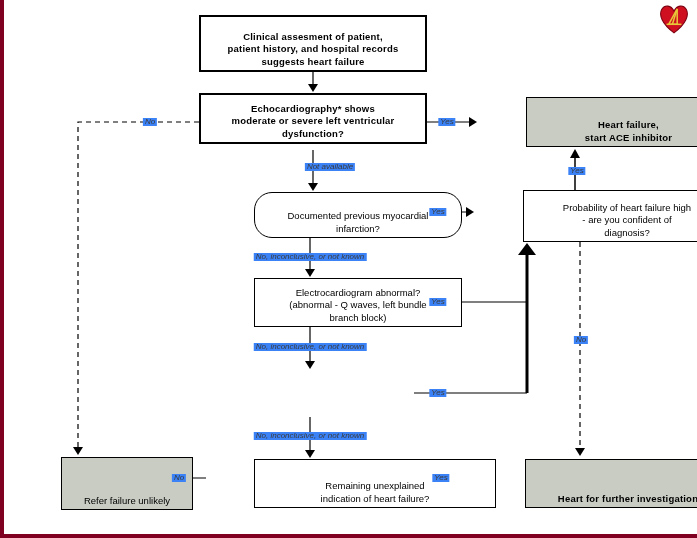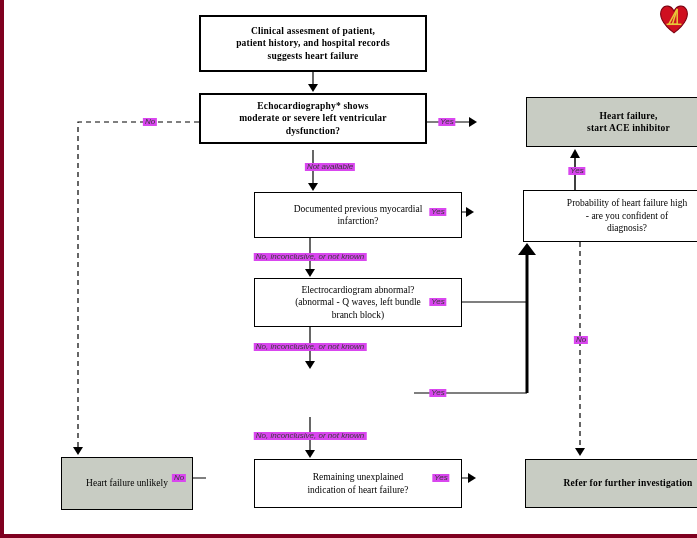--- a/index.html
+++ b/index.html
@@ -5,30 +5,30 @@
   html,body{margin:0;padding:0;background:#fff;}
   .stage{
     position:relative;width:697px;height:538px;background:#ffffff;overflow:hidden;
     font-family:"Liberation Sans", sans-serif;
   }
   .edge-left{position:absolute;left:0;top:0;width:4px;height:538px;background:#7f0020;}
   .edge-bottom{position:absolute;left:0;bottom:0;width:697px;height:4px;background:#7f0020;}
   .connectors{position:absolute;left:0;top:0;width:697px;height:538px;}
   .node{
     position:absolute;box-sizing:border-box;border:2px solid #000;background:#fff;
-    display:flex;align-items:center;justify-content:center;text-align:center;
-    font-size:9.5px;line-height:1.3;color:#000;padding:2px 12px;font-family:Liberation Serif, serif;
+    display:flex;align-items:flex-end;justify-content:center;text-align:center;
+    font-size:9.5px;line-height:1.3;color:#000;padding:2px 12px;
   }
   .node span{white-space:pre-line;}
   .node.thin{border-width:1.5px;margin-left:48px;}
   .node.bold{font-weight:bold;letter-spacing:.2px;}
   .node.gray{background:#c8ccc3;}
   .lbl{
     position:absolute;transform:translate(-50%,-50%);
-    font-size:8px;font-style:italic;color:#3a3a3a;background:#d946ef;
+    font-size:8px;font-style:italic;color:#3a3a3a;background:#3b82f6;
     padding:0 2px;white-space:nowrap;line-height:1;
   }
   .heart{position:absolute;left:657px;top:2px;width:34px;height:34px;}
 </style>
 </head>
 <body>
 
 <div class="stage">
 
   <div class="edge-left"></div>
@@ -94,49 +94,49 @@
     <span>Echocardiography* shows
 moderate or severe left ventricular
 dysfunction?</span>
   </div>
 
   <div class="node bold gray thin" style="left:478px;top:97px;width:205px;height:50px;">
     <span>Heart failure,
 start ACE inhibitor</span>
   </div>
 
-  <div class="node thin" style="left:206px;top:192px;width:208px;height:46px;">
+  <div class="node thin" style="left:206px;top:192px;width:208px;height:46px;border-radius:18px;">
     <span>Documented previous myocardial
 infarction?</span>
   </div>
 
   <div class="node thin" style="left:206px;top:278px;width:208px;height:49px;">
     <span>Electrocardiogram abnormal?
 (abnormal - Q waves, left bundle
 branch block)</span>
   </div>
 
   <div class="node thin" style="left:475px;top:190px;width:208px;height:52px;">
     <span>Probability of heart failure high
 - are you confident of
 diagnosis?</span>
   </div>
 
 
-  <div class="node thin" style="left:206px;top:459px;width:208px;height:49px;">
+  <div class="node thin" style="left:206px;top:459px;width:242px;height:49px;">
     <span>Remaining unexplained
 indication of heart failure?</span>
   </div>
 
   <div class="node gray thin" style="left:13px;top:457px;width:132px;height:53px;">
-    <span>Heart failure unlikely</span>
+    <span>Refer failure unlikely</span>
   </div>
 
   <div class="node bold gray thin" style="left:477px;top:459px;width:206px;height:49px;">
-    <span>Refer for further investigation</span>
+    <span>Heart for further investigation</span>
   </div>
 
   <span class="lbl" style="left:150px;top:122px;">No</span>
   <span class="lbl" style="left:447px;top:122px;">Yes</span>
   <span class="lbl" style="left:330px;top:167px;">Not available</span>
   <span class="lbl" style="left:438px;top:212px;">Yes</span>
   <span class="lbl" style="left:310px;top:257px;">No, inconclusive, or not known</span>
   <span class="lbl" style="left:438px;top:302px;">Yes</span>
   <span class="lbl" style="left:310px;top:347px;">No, inconclusive, or not known</span>
   <span class="lbl" style="left:438px;top:393px;">Yes</span>

